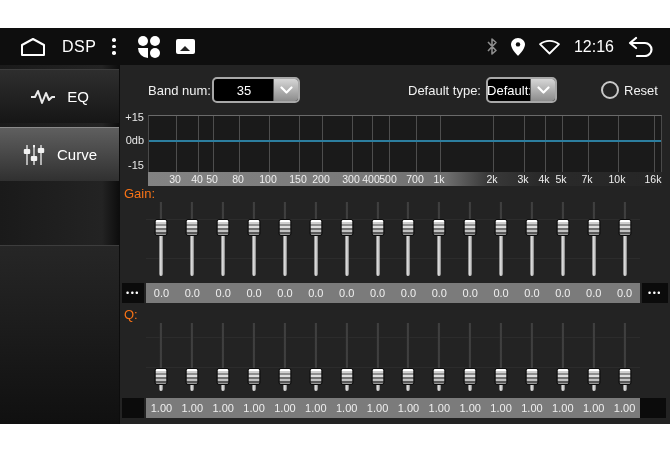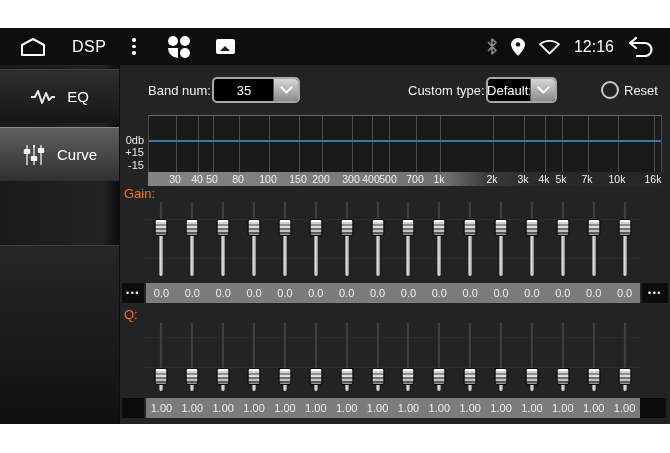--- a/index.html
+++ b/index.html
@@ -1,21 +1,21 @@
 <!DOCTYPE html>
 <html><head>
 <meta charset="utf-8">
 <style>
   html,body{margin:0;padding:0;background:#fff;}
   .screen{position:relative;width:670px;height:453px;background:#fff;overflow:hidden;
           font-family:"Liberation Sans",sans-serif;-webkit-font-smoothing:antialiased;}
   
   .topbar{position:absolute;left:0;top:28px;width:670px;height:37px;background:#0e0e0e;
           display:flex;align-items:center;}
-  .topbar .left{display:flex;align-items:center;gap:26px;padding-left:20px;}
+  .topbar .left{display:flex;align-items:center;gap:16px;padding-left:20px;}
   .topbar .right{margin-left:auto;display:flex;align-items:center;gap:13px;padding-right:16px;}
   .app-title{color:#fff;font-size:16px;letter-spacing:.5px;}
   .time{color:#fff;font-size:16px;}
   .dots-v{display:flex;flex-direction:column;gap:3px;}
   .dots-v i{width:3.5px;height:3.5px;border-radius:50%;background:#fff;}
   .clover{position:relative;width:22px;height:22px;}
   .clover i{position:absolute;width:10px;height:10px;background:#fff;}
   .clover .tl{left:0;top:0;border-radius:50%;}
   .clover .tr{right:0;top:0;border-radius:50%;}
   .clover .br{right:0;bottom:0;border-radius:50%;}
@@ -160,34 +160,34 @@
 
       <span class="ctl-label" style="left:28px;top:18px;">Band num:</span>
       <div class="dropdown" style="left:92px;top:12px;width:88px;">
         <span class="val">35</span>
         <span class="dd-btn">
           <svg width="13" height="8" viewBox="0 0 13 8">
               <path d="M1.5 1.5 L6.5 6.5 L11.5 1.5" fill="none" stroke="#fff" stroke-width="2.2" stroke-linecap="round" stroke-linejoin="round"></path>
             </svg>
         </span>
       </div>
-      <span class="ctl-label" style="left:288px;top:18px;">Custom type:</span>
+      <span class="ctl-label" style="left:288px;top:18px;">Default type:</span>
       <div class="dropdown" style="left:366px;top:12px;width:71px;">
         <span class="val">Default:</span>
         <span class="dd-btn">
           <svg width="13" height="8" viewBox="0 0 13 8">
               <path d="M1.5 1.5 L6.5 6.5 L11.5 1.5" fill="none" stroke="#fff" stroke-width="2.2" stroke-linecap="round" stroke-linejoin="round"></path>
             </svg>
         </span>
       </div>
       <span class="radio" style="left:481px;top:16px;"></span>
       <span class="ctl-label" style="left:504px;top:18px;">Reset</span>
 
       <div class="db-gutter">
-        <span style="top:-4px;margin-top:35px;">+15</span>
+        <span style="top:-4px;">+15</span>
         <span style="top:19px;">0db</span>
         <span style="top:44px;">-15</span>
       </div>
       <div class="plot">
         <div>
             <div class="vline" style="left: 27px;"></div>
             <div class="vline" style="left: 49px;"></div>
             <div class="vline" style="left: 64px;"></div>
             <div class="vline" style="left: 90px;"></div>
             <div class="vline" style="left: 120px;"></div>

